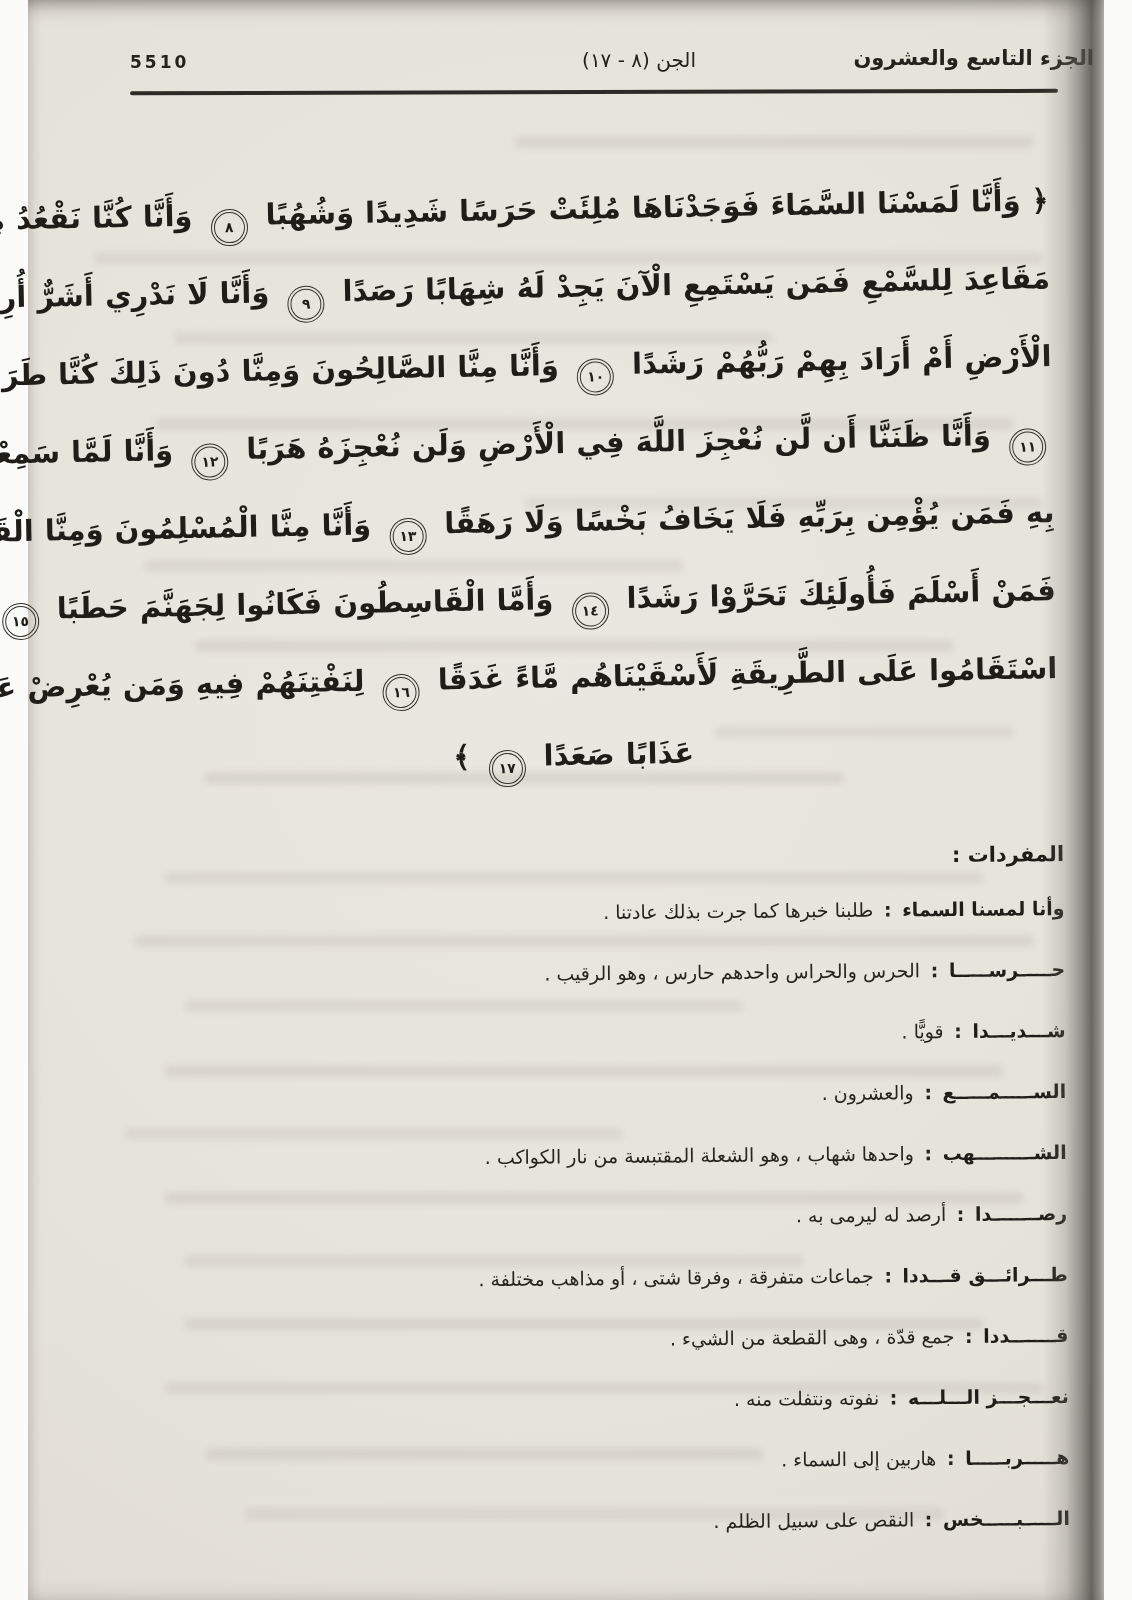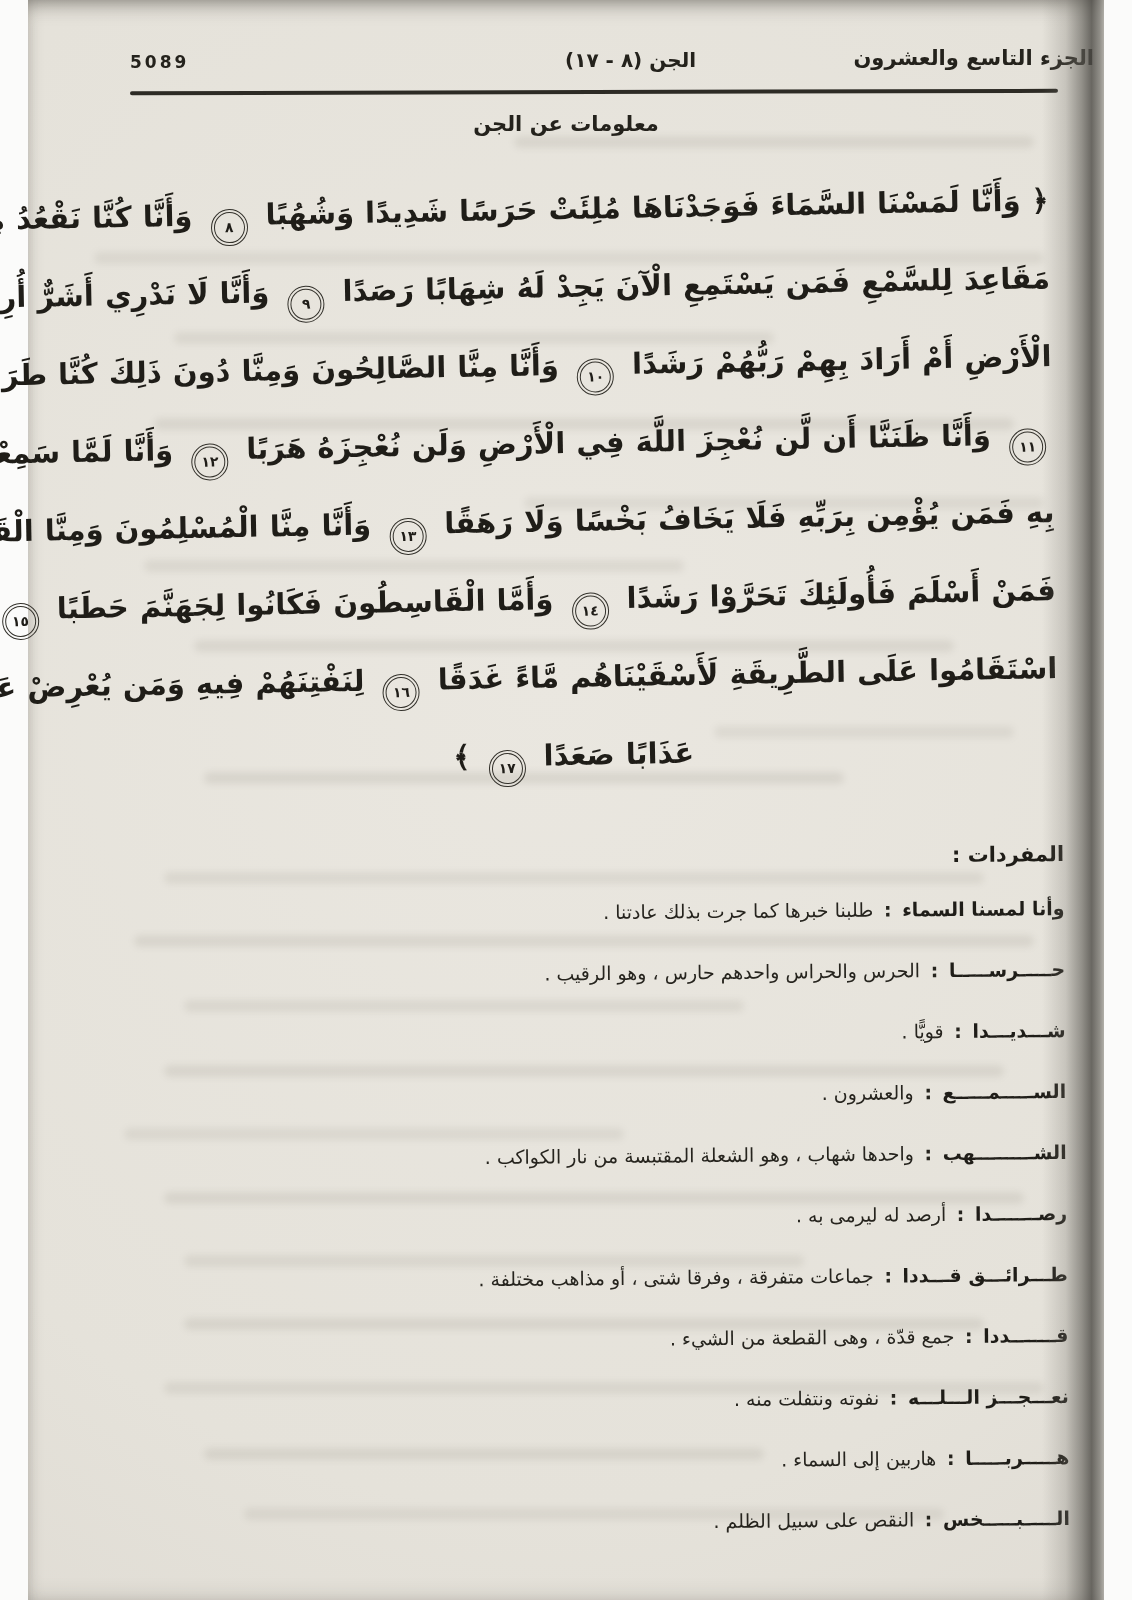--- a/index.html
+++ b/index.html
@@ -24,21 +24,21 @@
     position: absolute; top: 0; right: 0; width: 62px; height: 100%; z-index: 6; pointer-events: none;
     background: linear-gradient(to right,
       rgba(120,117,110,0) 0%,
       rgba(120,117,110,.28) 38%,
       rgba(96,94,88,.62) 64%,
       rgba(78,76,71,.82) 80%,
       rgba(130,128,122,.85) 93%,
       rgba(168,166,160,.8) 100%);
   }
   .hdr-juz  { position: absolute; top: 46px; right: 10px;  font-size: 21px; font-weight: bold; z-index: 2; }
-  .hdr-surah{ position: absolute; top: 48px; right: 408px; font-size: 20px; font-weight: bold; z-index: 2; margin-left: 12px; }
+  .hdr-surah{ position: absolute; top: 48px; right: 408px; font-size: 20px; font-weight: normal; z-index: 2; margin-left: 12px; }
   .hdr-page { position: absolute; top: 52px; left: 102px;  font-size: 17px; font-weight: bold; letter-spacing: 3px; z-index: 2; }
   .rule {
     position: absolute; top: 90px; left: 102px; width: 928px; height: 4px;
     background: #2d2b25; border-radius: 2px; z-index: 2;
     transform: rotate(-0.15deg);
   }
   .section-title {
     position: absolute; top: 112px; left: 0; width: 100%; text-align: center;
     font-size: 21px; font-weight: bold; z-index: 2;
   }
@@ -98,25 +98,24 @@
         <div class="ghost" style="top: 1192px; right: 80px; width: 860px; opacity: 0.12;"></div>
         <div class="ghost" style="top: 1255px; right: 300px; width: 620px; opacity: 0.11;"></div>
         <div class="ghost" style="top: 1318px; right: 120px; width: 800px; opacity: 0.12;"></div>
         <div class="ghost" style="top: 1382px; right: 60px; width: 880px; opacity: 0.11;"></div>
         <div class="ghost" style="top: 1448px; right: 340px; width: 560px; opacity: 0.12;"></div>
         <div class="ghost" style="top: 1508px; right: 160px; width: 700px; opacity: 0.1;"></div>
       </div>
 
     <div class="hdr-juz">الجزء التاسع والعشرون</div>
     <div class="hdr-surah">الجن (٨ - ١٧)</div>
-    <div class="hdr-page">5089</div>
+    <div class="hdr-page">5510</div>
 
     <div class="rule"></div>
 
-    <div class="section-title">معلومات عن الجن</div>
 
     <div class="quran">
         <div class="q-line">﴿ وَأَنَّا لَمَسْنَا السَّمَاءَ فَوَجَدْنَاهَا مُلِئَتْ حَرَسًا شَدِيدًا وَشُهُبًا <span class="verse-badge">٨</span> وَأَنَّا كُنَّا نَقْعُدُ مِنْهَا</div>
         <div class="q-line">مَقَاعِدَ لِلسَّمْعِ فَمَن يَسْتَمِعِ الْآنَ يَجِدْ لَهُ شِهَابًا رَصَدًا <span class="verse-badge">٩</span> وَأَنَّا لَا نَدْرِي أَشَرٌّ أُرِيدَ بِمَن فِي</div>
         <div class="q-line">الْأَرْضِ أَمْ أَرَادَ بِهِمْ رَبُّهُمْ رَشَدًا <span class="verse-badge">١٠</span> وَأَنَّا مِنَّا الصَّالِحُونَ وَمِنَّا دُونَ ذَلِكَ كُنَّا طَرَائِقَ قِدَدًا</div>
         <div class="q-line"><span class="verse-badge">١١</span> وَأَنَّا ظَنَنَّا أَن لَّن نُعْجِزَ اللَّهَ فِي الْأَرْضِ وَلَن نُعْجِزَهُ هَرَبًا <span class="verse-badge">١٢</span> وَأَنَّا لَمَّا سَمِعْنَا الْهُدَى آمَنَّا</div>
         <div class="q-line">بِهِ فَمَن يُؤْمِن بِرَبِّهِ فَلَا يَخَافُ بَخْسًا وَلَا رَهَقًا <span class="verse-badge">١٣</span> وَأَنَّا مِنَّا الْمُسْلِمُونَ وَمِنَّا الْقَاسِطُونَ</div>
         <div class="q-line">فَمَنْ أَسْلَمَ فَأُولَئِكَ تَحَرَّوْا رَشَدًا <span class="verse-badge">١٤</span> وَأَمَّا الْقَاسِطُونَ فَكَانُوا لِجَهَنَّمَ حَطَبًا <span class="verse-badge">١٥</span> وَأَلَّوِ</div>
         <div class="q-line">اسْتَقَامُوا عَلَى الطَّرِيقَةِ لَأَسْقَيْنَاهُم مَّاءً غَدَقًا <span class="verse-badge">١٦</span> لِنَفْتِنَهُمْ فِيهِ وَمَن يُعْرِضْ عَن ذِكْرِ رَبِّهِ يَسْلُكْهُ</div>
         <div class="q-line q-last">عَذَابًا صَعَدًا <span class="verse-badge">١٧</span> ﴾</div>

